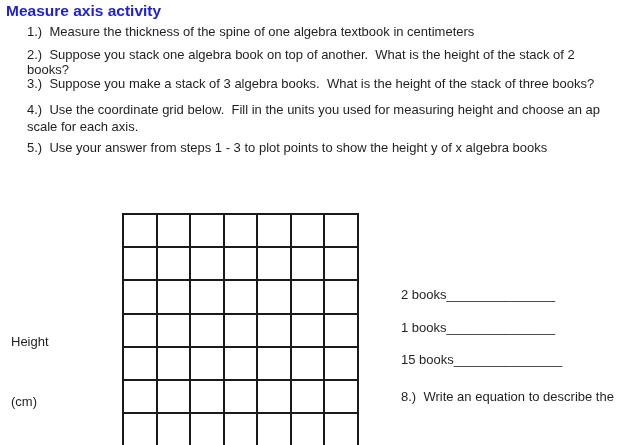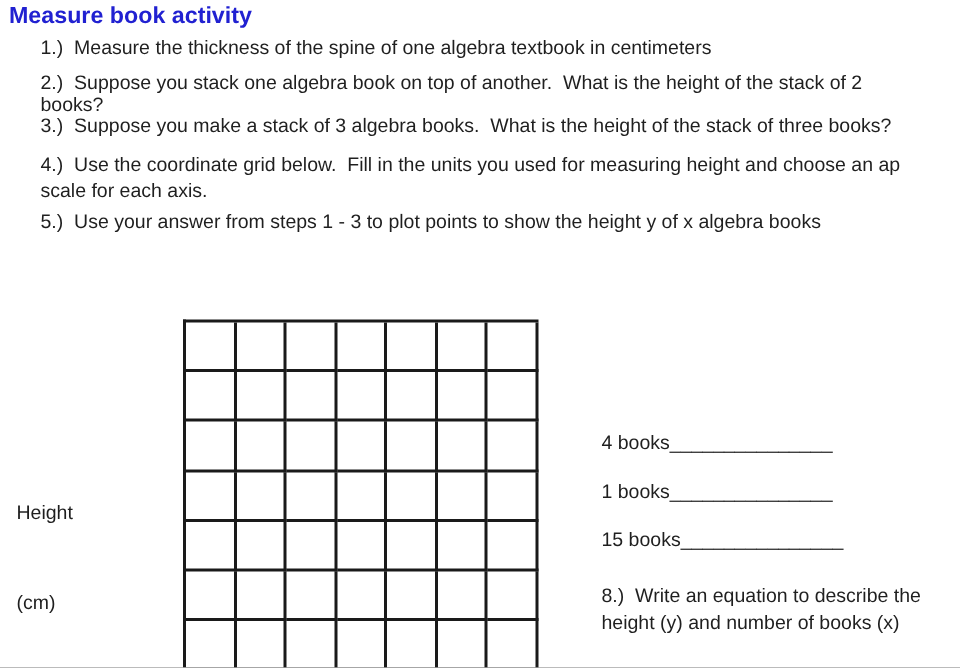--- a/index.html
+++ b/index.html
@@ -56,21 +56,21 @@
   .grid .cell {
     border-right: 2px solid var(--grid-line, #1a1a1a);
     border-bottom: 2px solid var(--grid-line, #1a1a1a);
   }
 </style>
 </head>
 <body>
 
 <div class="page">
 
-  <h1 class="title">Measure book activity</h1>
+  <h1 class="title">Measure axis activity</h1>
 
   <div class="line" style="top:24px">1.)  Measure the thickness of the spine of one algebra textbook in centimeters</div>
   <div class="line" style="top:47px">2.)  Suppose you stack one algebra book on top of another.  What is the height of the stack of 2</div>
   <div class="line" style="top:62px">books?</div>
   <div class="line" style="top:76px">3.)  Suppose you make a stack of 3 algebra books.  What is the height of the stack of three books?</div>
   <div class="line" style="top:102px">4.)  Use the coordinate grid below.  Fill in the units you used for measuring height and choose an ap</div>
   <div class="line" style="top:119px">scale for each axis.</div>
   <div class="line" style="top:140px">5.)  Use your answer from steps 1 - 3 to plot points to show the height y of x algebra books</div>
 
   <div class="axis-label">
@@ -123,19 +123,18 @@
       <div class="cell"></div>
       <div class="cell"></div>
       <div class="cell"></div>
       <div class="cell"></div>
       <div class="cell"></div>
       <div class="cell"></div>
       <div class="cell"></div>
       <div class="cell"></div>
     </div>
 
-  <div class="rline" style="top:286px">4 books_______________</div>
+  <div class="rline" style="top:286px">2 books_______________</div>
   <div class="rline" style="top:319px">1 books_______________</div>
   <div class="rline" style="top:351px">15 books_______________</div>
   <div class="rline" style="top:388px">8.)  Write an equation to describe the</div>
-  <div class="rline" style="top:406px">height (y) and number of books (x)</div>
 
 </div>
 
 </body></html>

